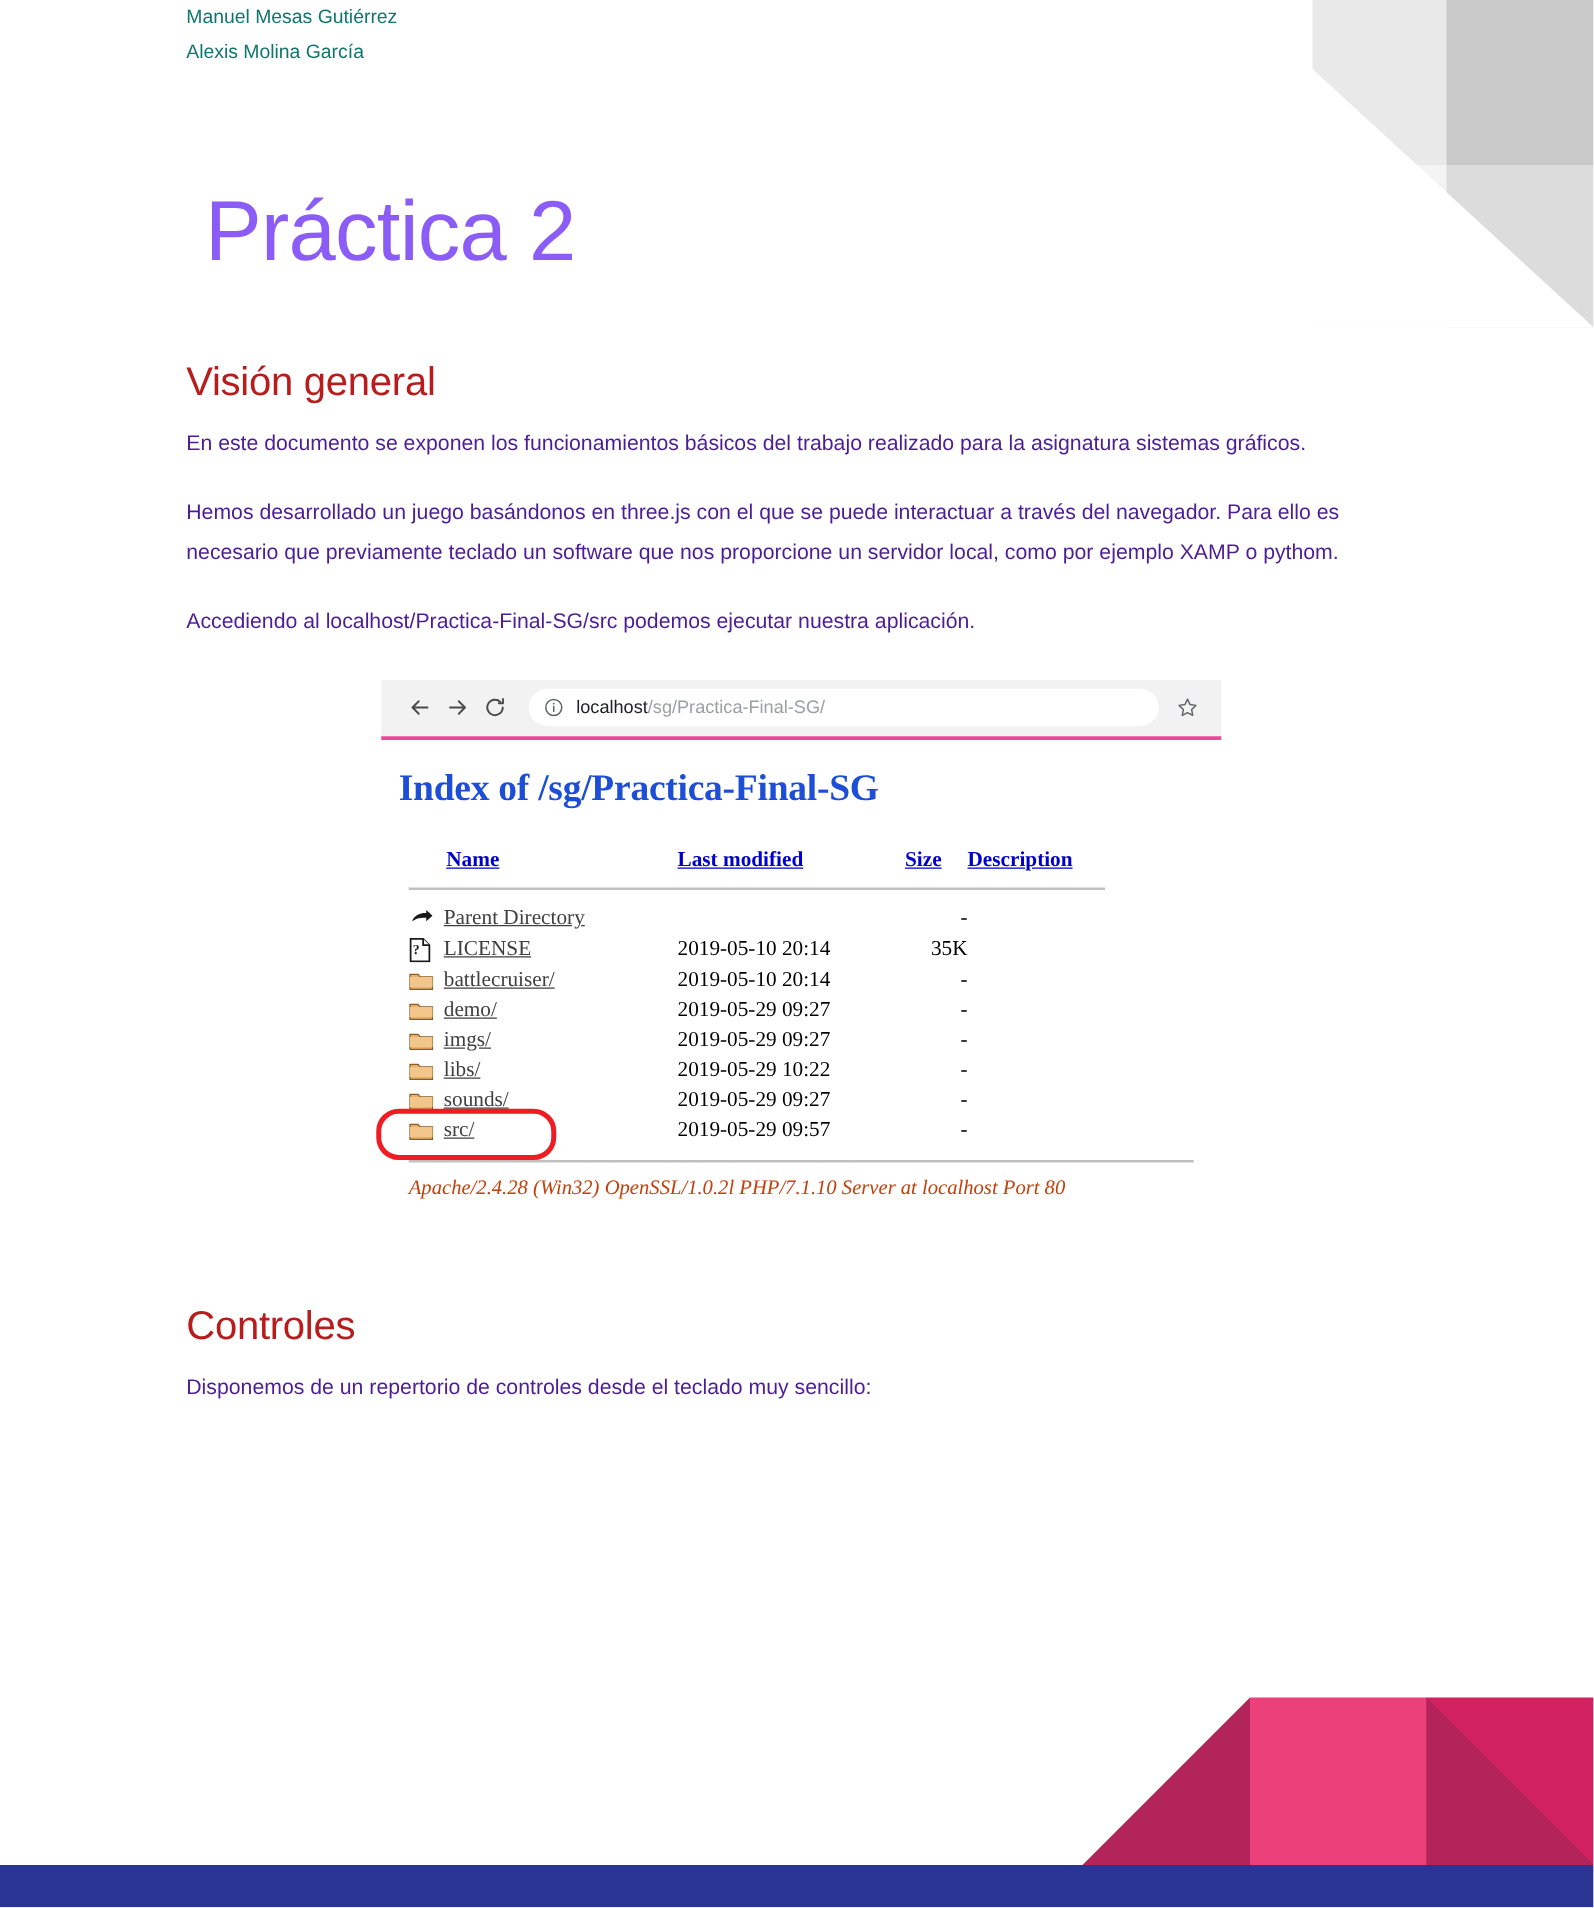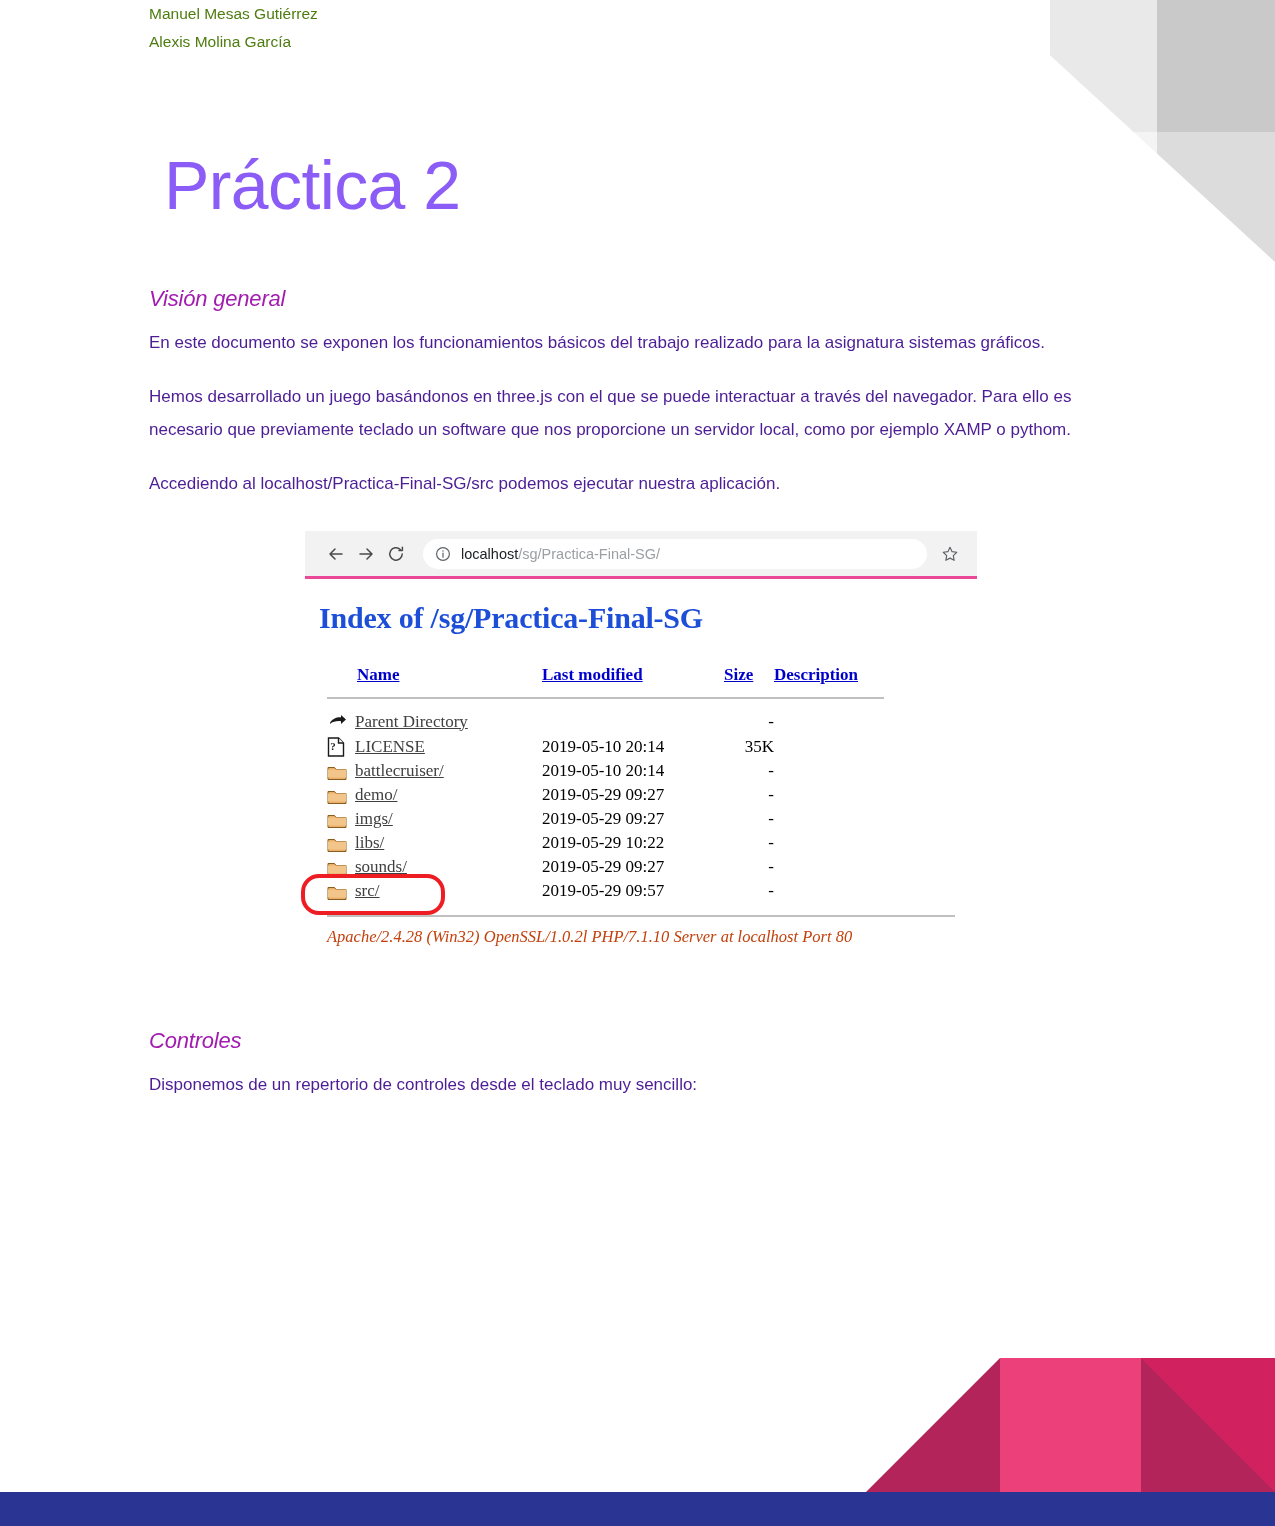--- a/index.html
+++ b/index.html
@@ -54,21 +54,21 @@
     font-size: 32px;
     font-weight: bold;
     line-height: 1.18;
     letter-spacing: -0.3px;
     color: #6c63ee;
   }
   .author {
     margin: 0;
     font-size: 15.5px;
     line-height: 1.78;
-    color: #4d7c0f;
+    color: #0f766e;
   }
 
   
   .doc-title {
     position: absolute;
     left: 164px;
     top: 147px;
     margin: 0;
     font-size: 68px;
     font-weight: normal;
@@ -80,26 +80,25 @@
   
   .content {
     position: absolute;
     left: 149px;
     top: 285px;
     width: 960px;
   }
 
   h2.section-heading {
     margin: 0 0 14px 0;
-    font-size: 22px;
+    font-size: 32px;
     font-weight: normal;
     line-height: 1.25;
     letter-spacing: -0.2px;
-    color: #a21caf;
-    font-style: italic;
+    color: #b91c1c;
   }
   h2.section-heading.spaced-top {
     margin-top: 62px;
   }
 
   p.body-text {
     margin: 0 0 22px 0;
     font-size: 17px;
     line-height: 1.92;
     color: #4c1d95;

